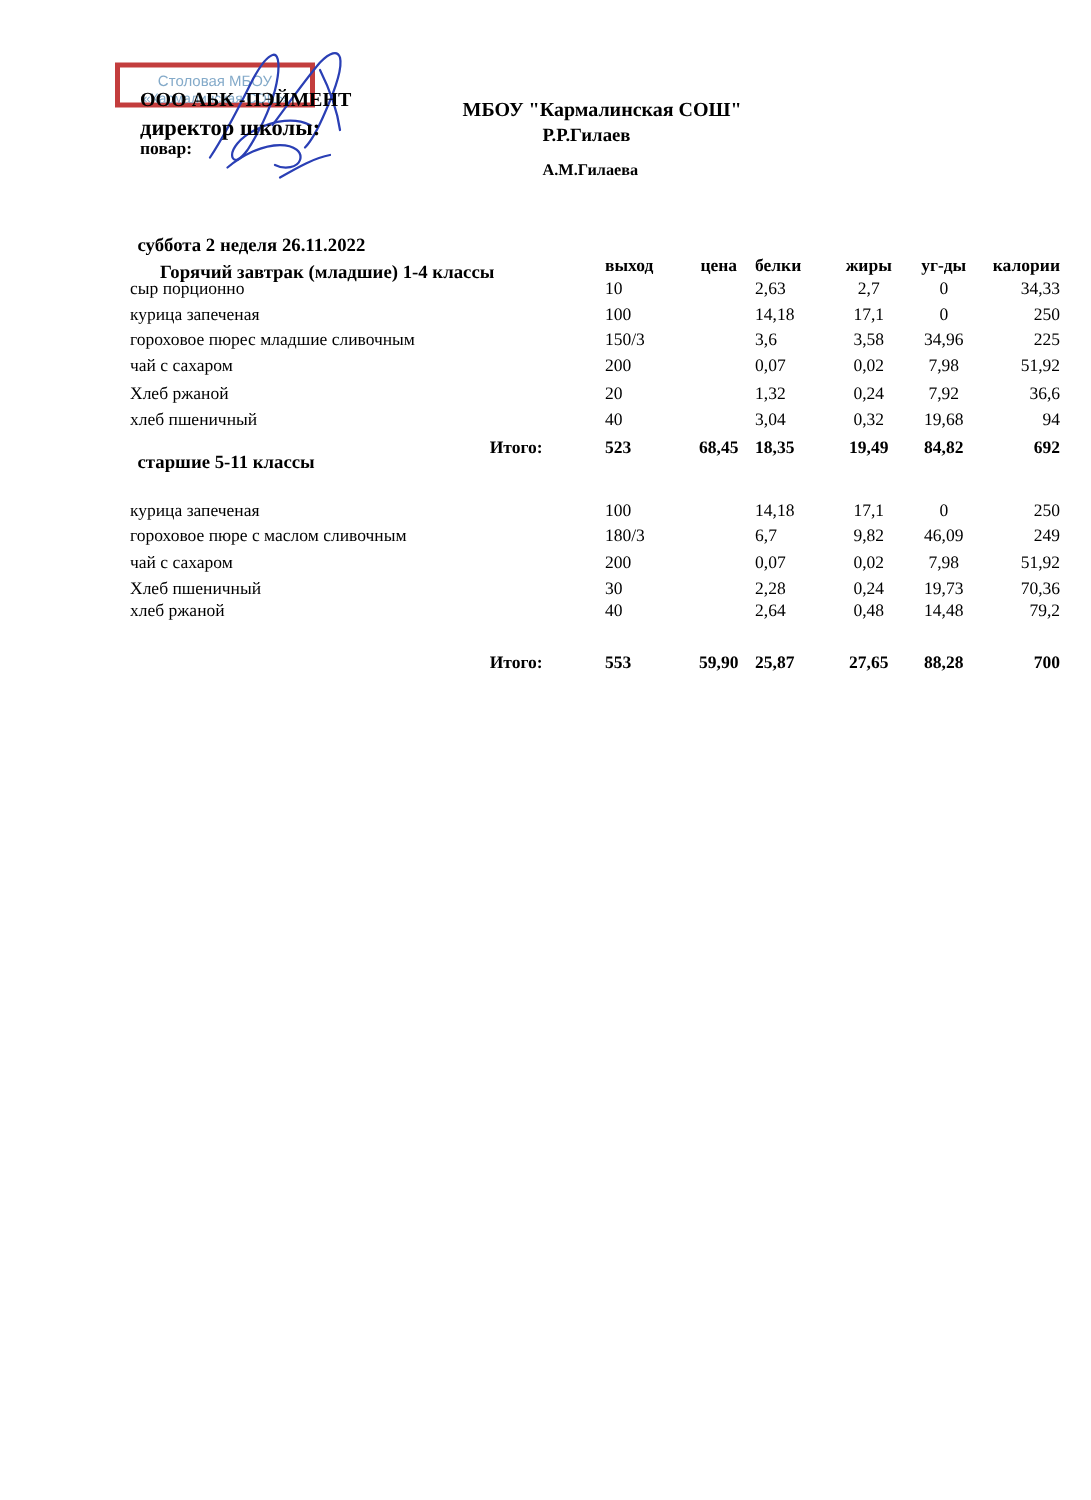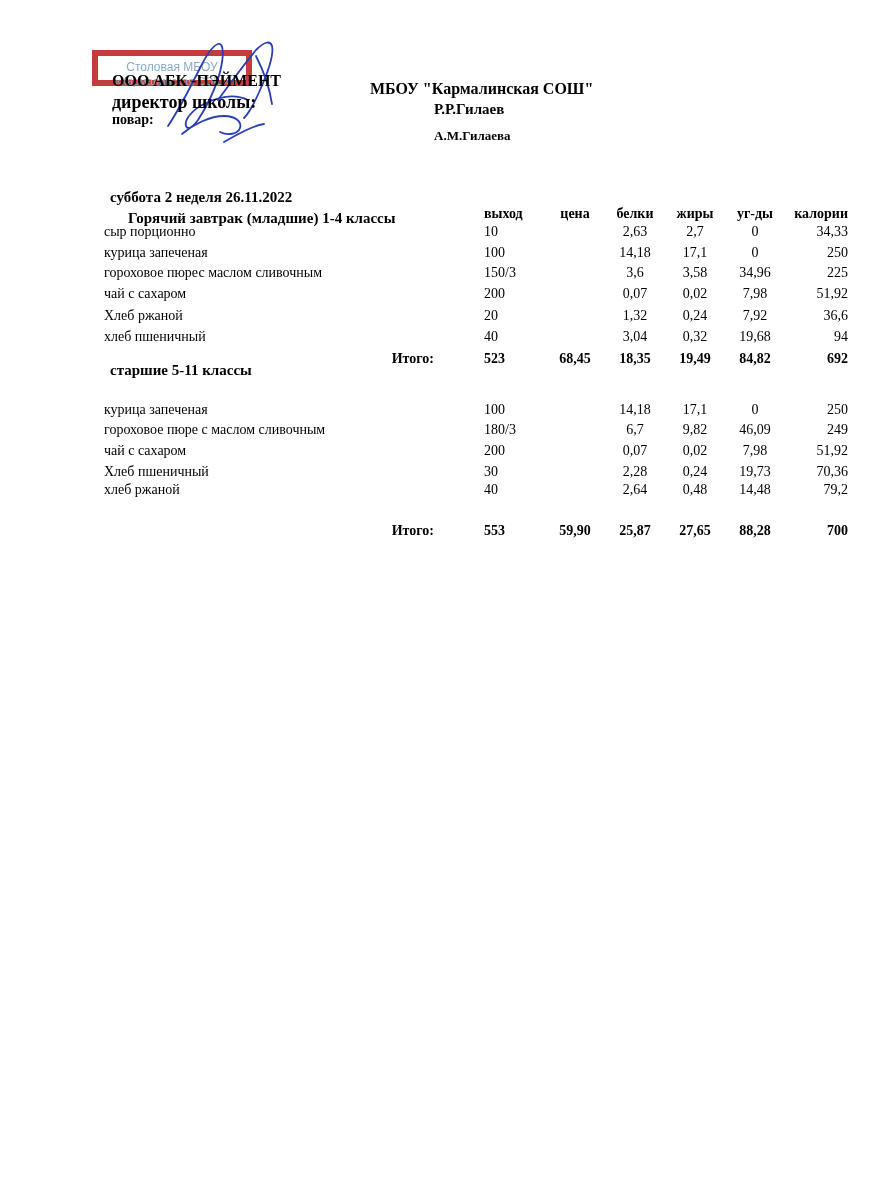--- a/index.html
+++ b/index.html
@@ -18,21 +18,21 @@
     overflow: hidden;
   }
 
   
   .stamp {
     position: absolute;
     left: 92px;
     top: 50px;
     width: 160px;
     height: 36px;
-    border: 6px solid #b91c1c;
+    border: 4px solid #b91c1c;
     color: #6f9cc0;
     font-family: "Liberation Sans", sans-serif;
     font-size: 12px;
     line-height: 14px;
     text-align: center;
     padding-top: 4px;
     box-sizing: border-box;
     opacity: .85;
   }
   .stamp .l2 { font-size: 11px; }
@@ -109,21 +109,21 @@
     position: absolute;
     border-collapse: collapse;
     font-size: 14px;
   }
   .tbl td { padding: 0; }
 
   .col-name   { width: 330px; text-align: left; }
   .col-gap    { width: 40px; }
   .col-out    { width: 62px;  text-align: left; }
   .col-price  { width: 58px;  text-align: center; }
-  .col-prot   { width: 62px;  text-align: center; }
+  .col-prot   { width: 62px;  }
   .col-fat    { width: 58px;  text-align: center; }
   .col-carb   { width: 62px;  text-align: center; }
   .col-cal    { width: 62px;  text-align: right; }
 
   .hdr td { font-weight: bold; font-size: 14px; }
   .total td { font-weight: bold; }
   .total .lbl { text-align: right; padding-right: 10px; }
 </style>
 </head>
 <body>
@@ -183,21 +183,21 @@
       <td class="col-name">курица запеченая</td>
       <td class="col-gap"></td>
       <td class="col-out">100</td>
       <td class="col-price"></td>
       <td class="col-prot">14,18</td>
       <td class="col-fat">17,1</td>
       <td class="col-carb">0</td>
       <td class="col-cal">250</td>
     </tr>
     <tr style="height:20px;">
-      <td class="col-name"> гороховое пюрес маслом сливочным</td>
+      <td class="col-name"> гороховое пюрес младшие сливочным</td>
       <td class="col-gap"></td>
       <td class="col-out">150/3</td>
       <td class="col-price"></td>
       <td class="col-prot">3,6</td>
       <td class="col-fat">3,58</td>
       <td class="col-carb">34,96</td>
       <td class="col-cal">225</td>
     </tr>
     <tr style="height:22px;">
       <td class="col-name">  чай с сахаром</td>

